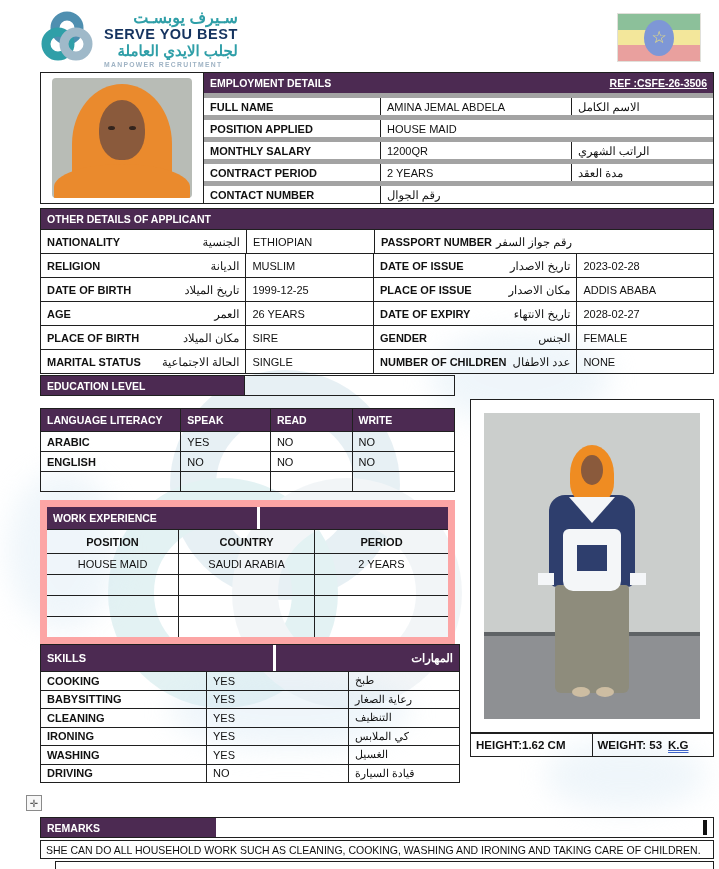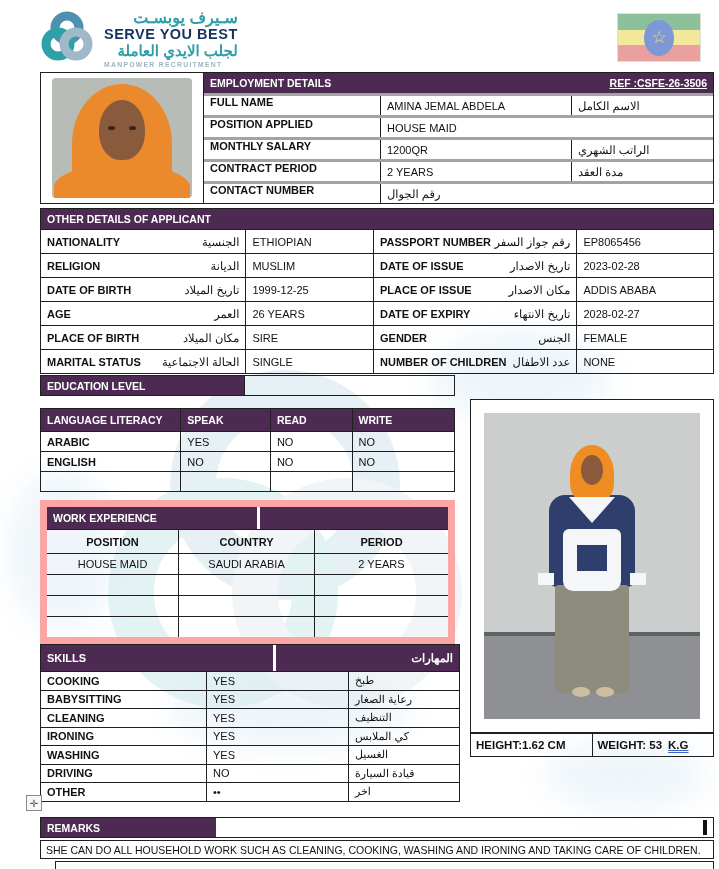--- a/index.html
+++ b/index.html
@@ -41,21 +41,21 @@
   .ar  { font-size:11.5px; }
 
   
   .emp { left:40px; top:72px; width:674px; display:flex; border:1px solid #1f1f1f; background:transparent; }
   .emp-photo { width:164px; border-right:1px solid #1f1f1f; background:#fff;
                display:flex; align-items:center; justify-content:center; }
   .emp-right { width:510px; }
   .emp-head { height:20px; display:flex; justify-content:space-between; align-items:center;
               padding:0 6px; font-size:10.5px; }
   .emp-head .ref { text-decoration:underline; }
-  .erow { display:flex; height:22px; border-top:3px solid #a3a3a3; }
+  .erow { display:flex; height:22px; border-top:5px solid #a3a3a3; align-items:center; }
   .erow .el { width:176px; padding:0 6px; }
   .erow .ev { width:191px; padding:0 6px; border-left:1px solid #1f1f1f; align-self:stretch; display:flex; align-items:center; }
   .erow .ea { width:142px; padding:0 6px; border-left:1px solid #1f1f1f; align-self:stretch;
               display:flex; align-items:center; justify-content:flex-end; }
 
   
   .pp { width:140px; height:120px; background:#b8bcb6; border-radius:4px; position:relative; overflow:hidden; }
   .pp-hijab { position:absolute; left:50%; top:6px; transform:translateX(-50%);
               width:100px; height:120px; background:#ea8a2d; border-radius:50% 50% 20% 20%; }
   .pp-shoulder { position:absolute; left:50%; bottom:-12px; transform:translateX(-50%);
@@ -243,21 +243,20 @@
   <div class="odrow">
     <div class="od-l">
         <span class="lbl">NATIONALITY</span>
         <span class="ar" dir="rtl">الجنسية</span>
       </div>
     <div class="od-v val">ETHIOPIAN</div>
     <div class="od-l2">
         <span class="lbl">PASSPORT NUMBER</span>
         <span class="ar" dir="rtl">رقم جواز السفر</span>
       </div>
-    <div class="od-v2 val">EP8065456</div>
   </div>
   <div class="odrow">
     <div class="od-l">
         <span class="lbl">RELIGION</span>
         <span class="ar" dir="rtl">الديانة</span>
       </div>
     <div class="od-v val">MUSLIM</div>
     <div class="od-l2">
         <span class="lbl">DATE OF ISSUE</span>
         <span class="ar" dir="rtl">تاريخ الاصدار</span>
@@ -409,25 +408,20 @@
   </div>
   <div class="srow">
     <div class="sc sc1 lbl">WASHING</div>
     <div class="sc sc2 val">YES</div>
     <div class="sc sc3 ar" dir="rtl">الغسيل</div>
   </div>
   <div class="srow">
     <div class="sc sc1 lbl">DRIVING</div>
     <div class="sc sc2 val">NO</div>
     <div class="sc sc3 ar" dir="rtl">قيادة السيارة</div>
-  </div>
-  <div class="srow">
-    <div class="sc sc1 lbl">OTHER</div>
-    <div class="sc sc2 val">••</div>
-    <div class="sc sc3 ar" dir="rtl">اخر</div>
   </div>
 </div>
 
 <div class="abs z1 fbbox">
   <div class="fb">
     <div class="fb-floor"></div>
     <div class="fb-base"></div>
     <div class="fb-hijab"></div>
     <div class="fb-face"></div>
     <div class="fb-torso"></div>

